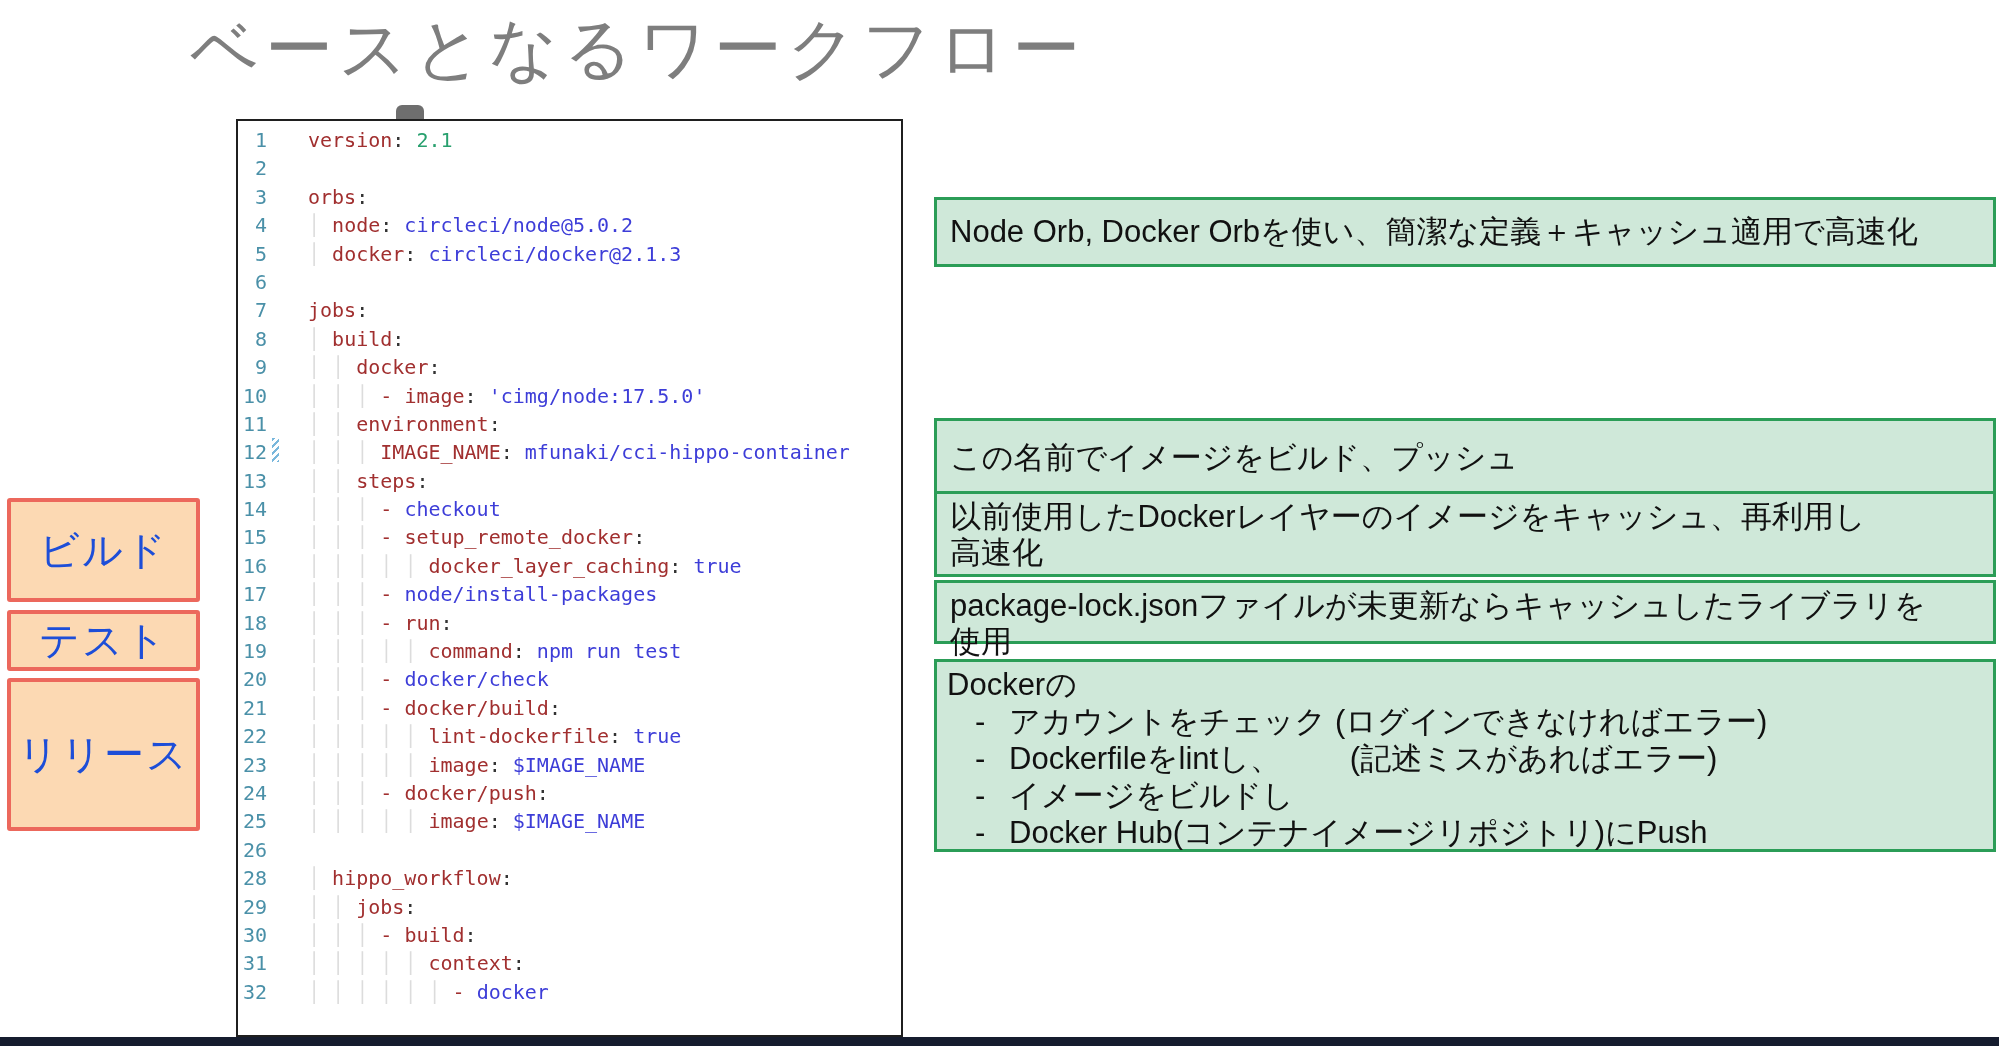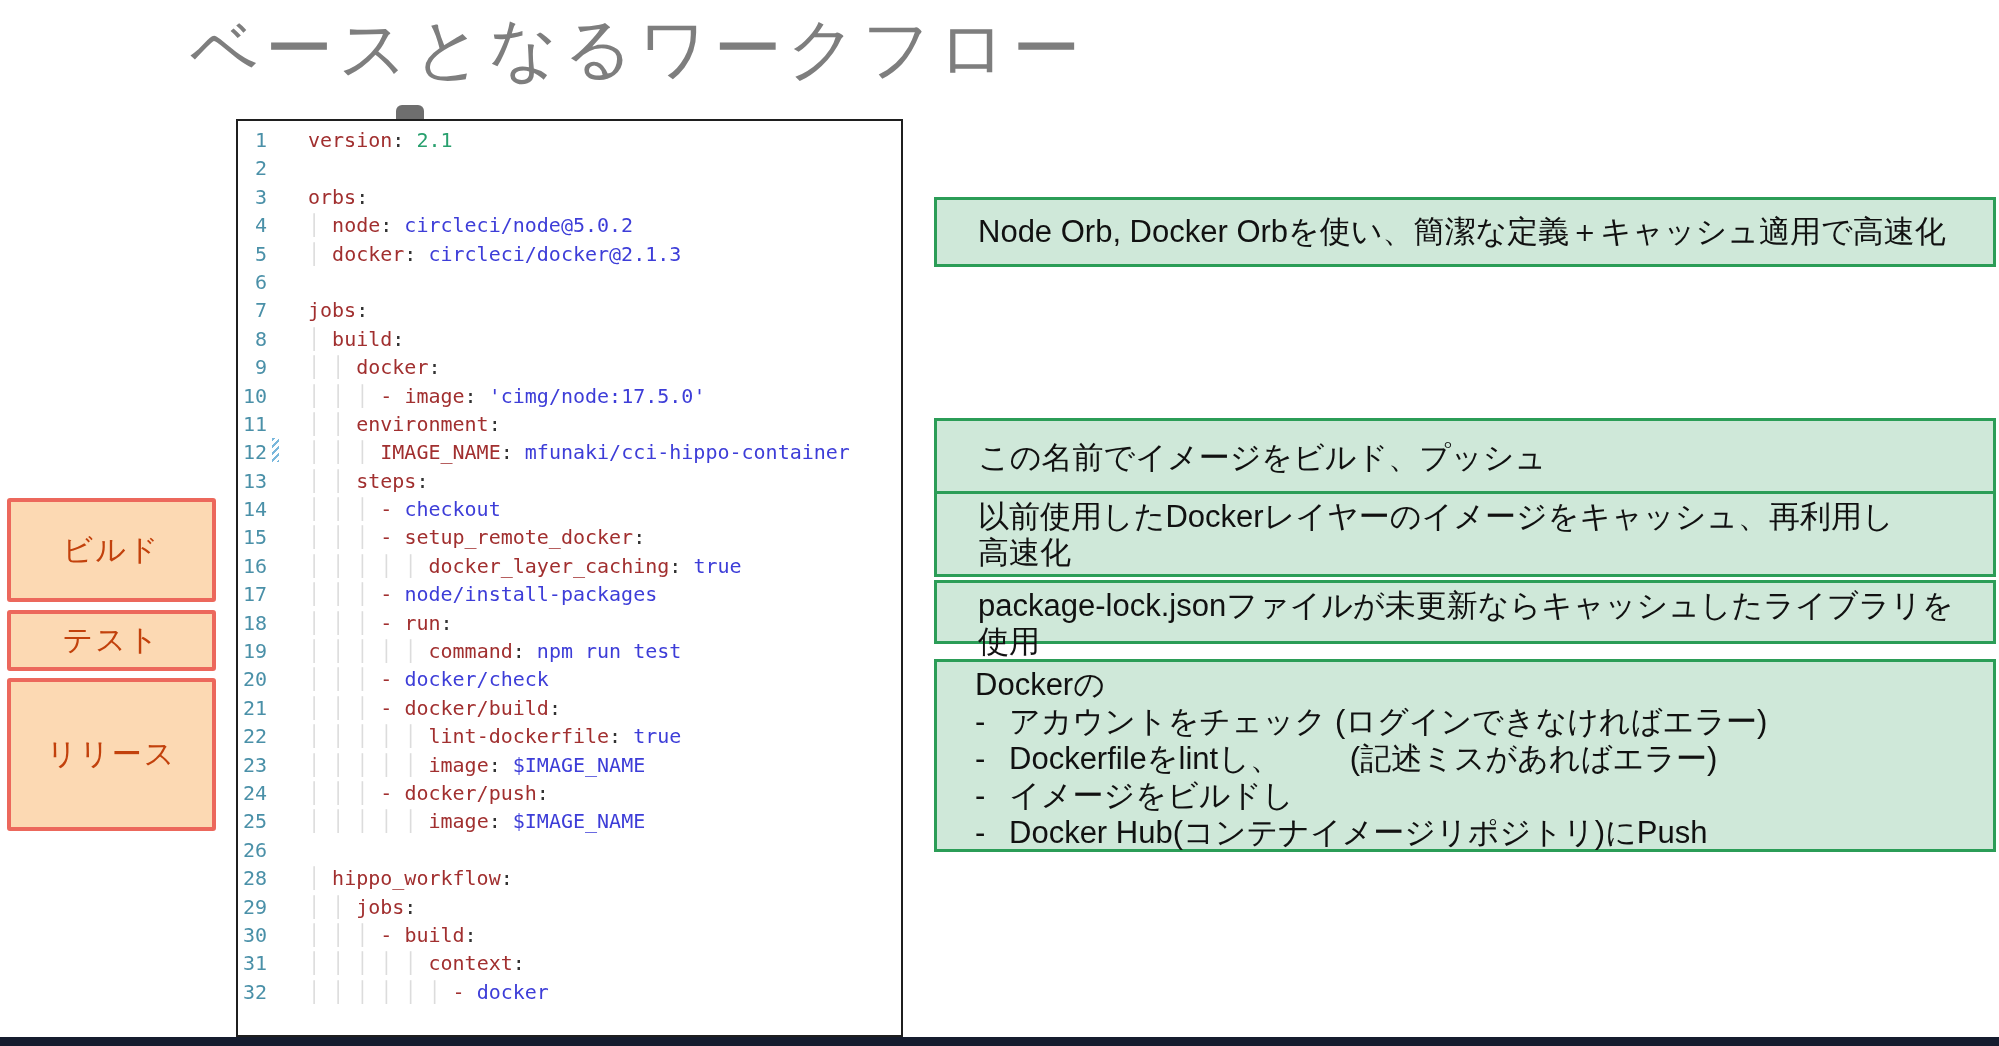--- a/index.html
+++ b/index.html
@@ -26,40 +26,40 @@
       background:repeating-linear-gradient(135deg,#79b7dc 0 2.5px,#ffffff 2.5px 5px);}
   .ct{white-space:pre;}
   .tok-key{color:var(--code-key,#a12f2f);}
   .tok-pun{color:#333333;}
   .tok-val{color:var(--code-value,#3d3dd8);}
   .tok-num{color:var(--code-number,#28a06e);}
   .tok-dsh{color:var(--code-key,#a12f2f);}
   .tok-gd{color:#dcdcdc;}
 
   
-  .stage{position:absolute;left:7px;width:209px;box-sizing:border-box;
+  .stage{position:absolute;left:7px;width:193px;box-sizing:border-box;
          background:var(--stage-fill,#fcd9b3);border:4px solid var(--stage-border,#ec685c);
          border-radius:3px;display:flex;align-items:center;justify-content:center;
-         font-size:30px;color:#c2410c;letter-spacing:2px;}
+         font-size:40px;color:#1d4ed8;letter-spacing:2px;}
   .stage-build{top:498px;height:104px;}
   .stage-test{top:610px;height:61px;}
   .stage-release{top:678px;height:153px;}
 
   
   .note{position:absolute;left:934px;width:1062px;box-sizing:border-box;
         background:var(--note-fill,#cfe8d9);border:3px solid var(--note-border,#2b9d57);
         color:#111;font-size:31px;}
   .note-center{display:flex;align-items:center;padding-left:13px;}
   .note-multi{padding:5px 13px 0 13px;line-height:36px;}
   .note-1{top:197px;height:70px;}
   .note-2{top:418px;height:80px;}
   .note-3{top:491px;height:86px;}
   .note-4{top:580px;height:64px;}
   .note-5{top:659px;height:193px;line-height:37px;padding:4px 13px 0 10px;}
-  .note-line{white-space:pre-wrap;margin-left:28px;}
+  .note-line{white-space:pre-wrap;}
   .bullet{display:flex;padding-left:28px;}
   .bdash{width:34px;flex:0 0 34px;}
   .btext{white-space:pre-wrap;text-align:right;}
 
   
   .bottom-bar{position:absolute;left:0;top:1037px;width:1999px;height:9px;
               background:var(--footer-bar,#151c2e);}
 </style>
 </head>
 <body>

